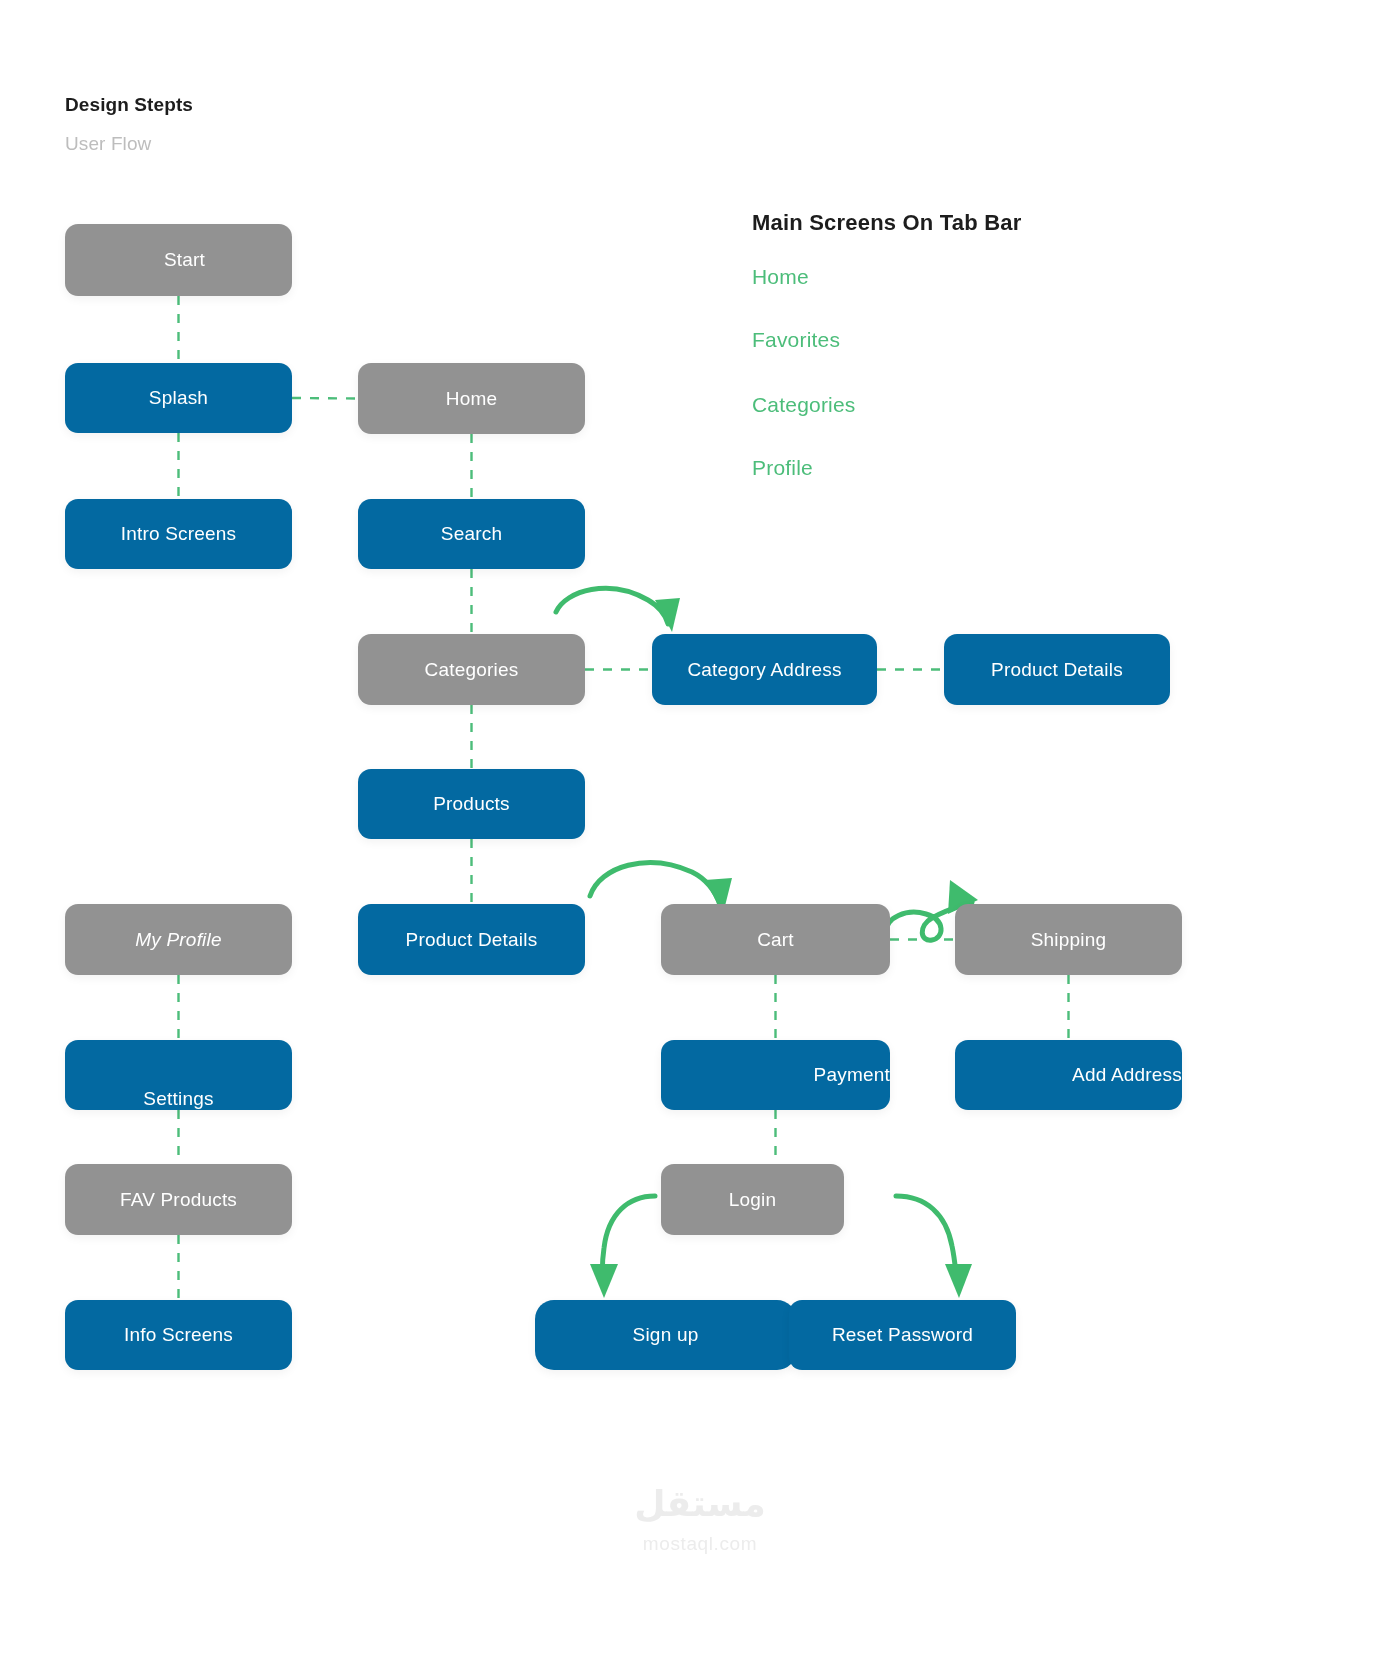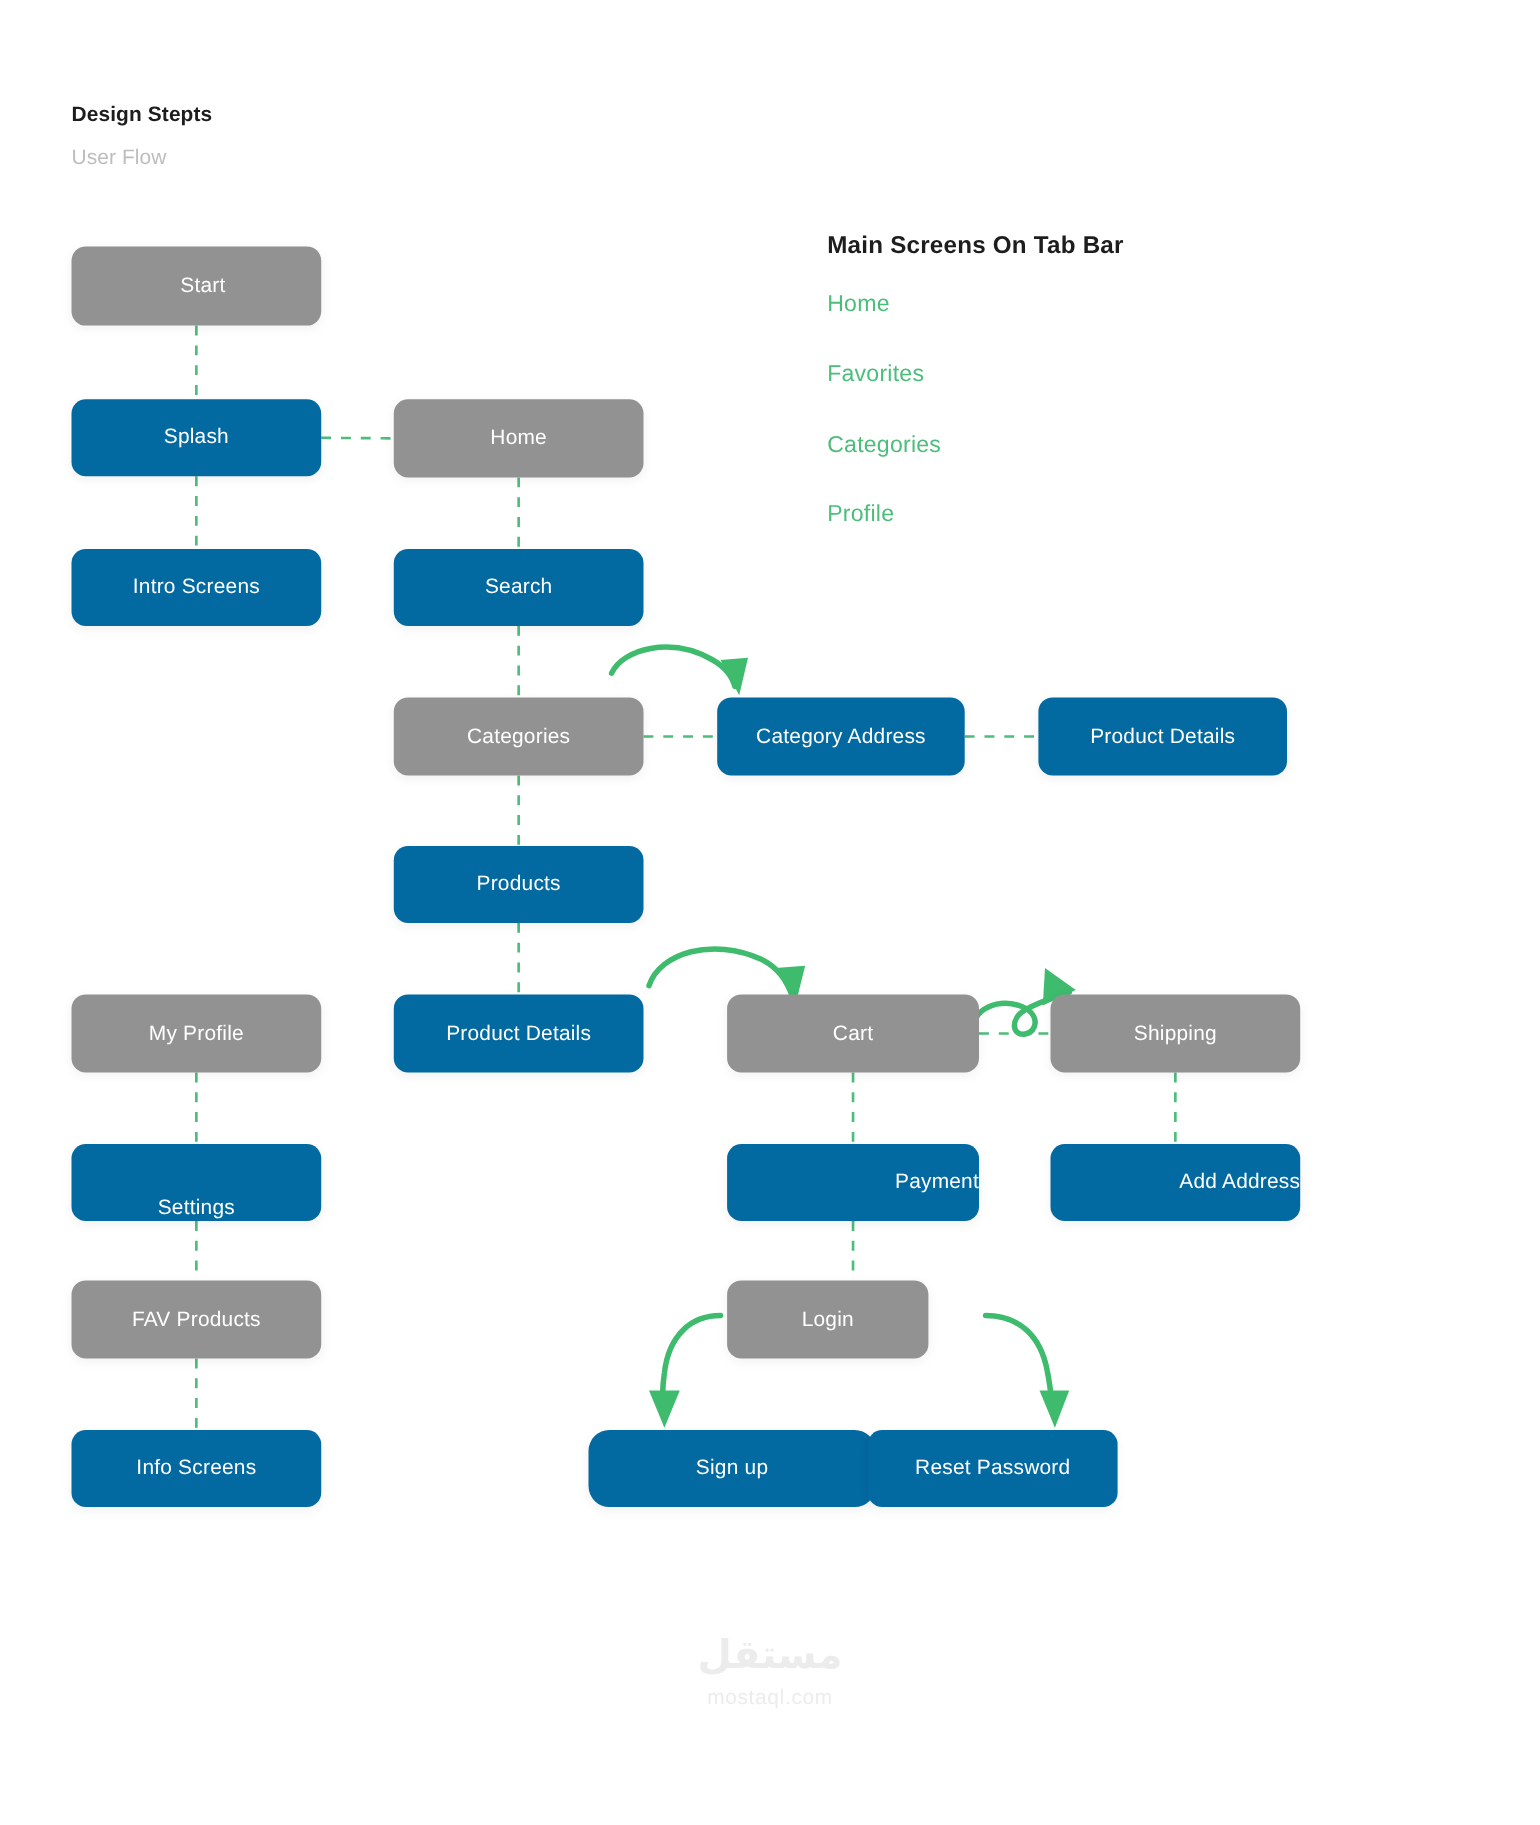--- a/index.html
+++ b/index.html
@@ -121,21 +121,21 @@
       </div>
       <div class="node light" style="left: 652px; top: 634px; width: 225px; height: 71px;">
         <span>Category Address</span>
       </div>
       <div class="node light" style="left: 944px; top: 634px; width: 226px; height: 71px;">
         <span>Product Details</span>
       </div>
       <div class="node light" style="left: 358px; top: 769px; width: 227px; height: 70px;">
         <span>Products</span>
       </div>
-      <div class="node dark" style="left: 65px; top: 904px; width: 227px; height: 71px;">
+      <div class="node dark" style="left: 65px; top: 904px; width: 227px; height: 71px; font-style: italic;">
         <span>My Profile</span>
       </div>
       <div class="node light" style="left: 358px; top: 904px; width: 227px; height: 71px;">
         <span>Product Details</span>
       </div>
       <div class="node dark" style="left: 661px; top: 904px; width: 229px; height: 71px;">
         <span>Cart</span>
       </div>
       <div class="node dark" style="left: 955px; top: 904px; width: 227px; height: 71px;">
         <span>Shipping</span>

